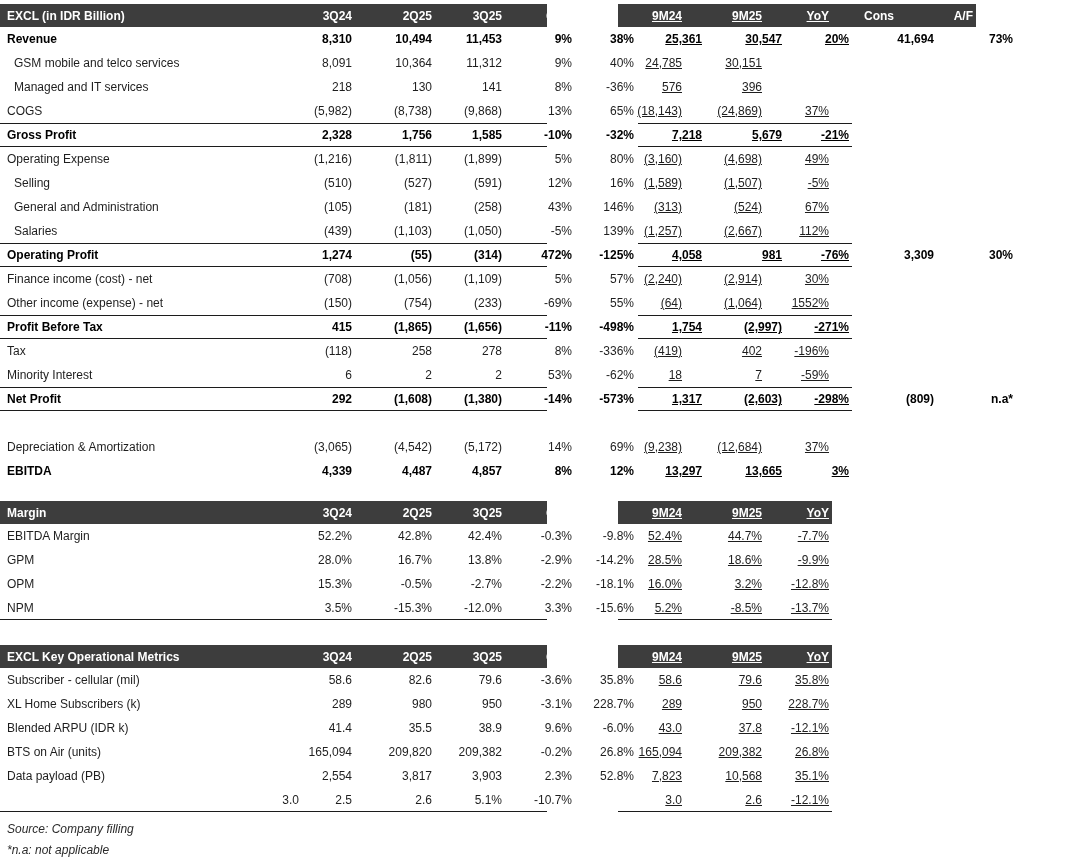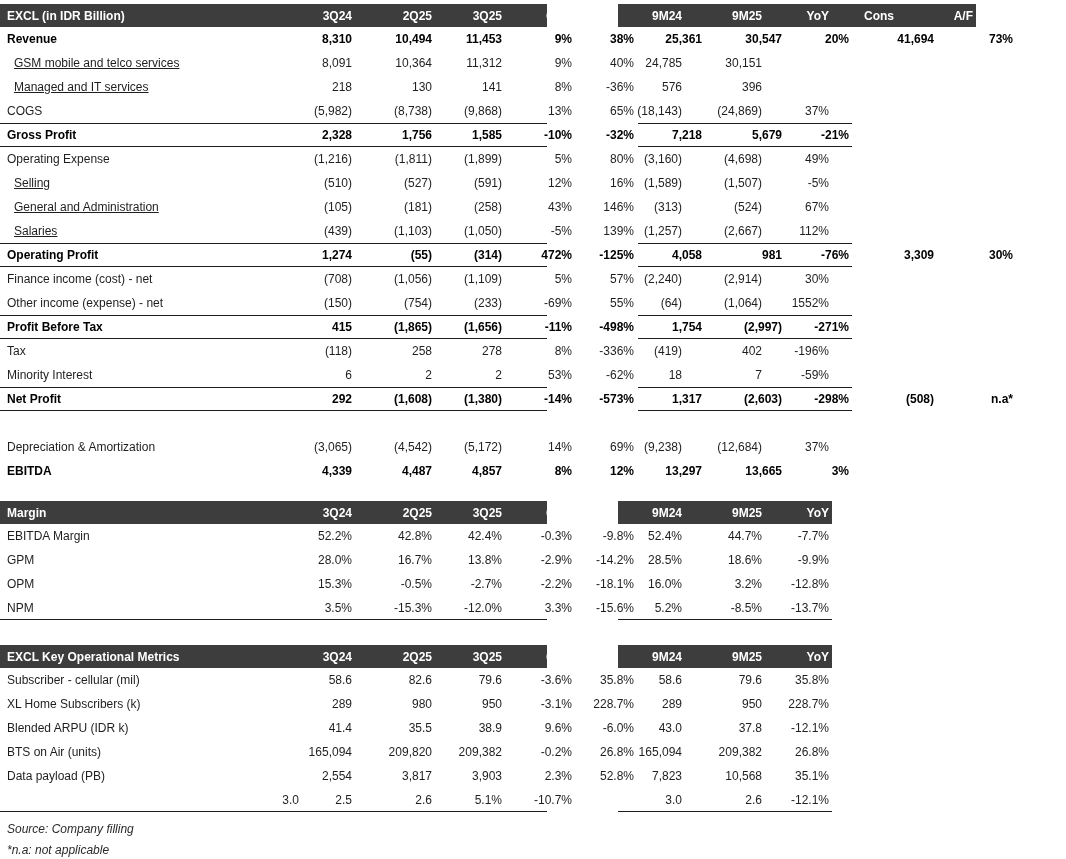--- a/index.html
+++ b/index.html
@@ -9,27 +9,27 @@
     font-size:12px;
     color:var(--text,#1e1e1e);
   }
   .page{width:1066px;padding-top:4px;}
   .tbl{width:1066px;}
   .tbl-margin{margin-top:18px;}
   .tbl-ops{margin-top:25px;}
   .row{display:flex;align-items:stretch;}
   .seg{display:grid;height:24px;align-items:center;box-sizing:border-box;}
   .seg.left{width:547px;grid-template-columns:302px 53px 80px 70px 70px 62px;}
-  .seg.r3{width:214px;margin-left:71px;grid-template-columns:67px 80px 67px;}
+  .seg.r3{width:214px;margin-left:71px;grid-template-columns:67px 80px 67px;text-decoration:underline;}
   .seg.r2{width:144px;grid-template-columns:65px 79px;}
   .row.head .seg{height:23px;}
   .bar{background:var(--bar-bg,#3d3d3d);color:var(--bar-text,#ffffff);font-weight:700;}
   .cell{text-align:right;padding-right:3px;white-space:nowrap;overflow:hidden;}
   .lbl{text-align:left;padding-left:7px;white-space:nowrap;overflow:hidden;}
-  .lbl.indent{padding-left:14px;text-decoration:underline;}
+  .lbl.indent{padding-left:14px;}
   .row.bold{font-weight:700;color:#000;gap:20px;}
   .lt{border-top:1.5px solid var(--rule,#1c1c1c);}
   .lb{border-bottom:1.5px solid var(--rule,#1c1c1c);}
   .spacer{height:24px;}
   .footer{margin-top:7px;padding-left:7px;font-style:italic;color:#2a2a2a;}
   .foot-line{line-height:21px;}
 </style>
 </head>
 <body>
 
@@ -348,21 +348,21 @@
             <span class="cell">(1,380)</span>
             <span class="cell">-14%</span>
             <span class="cell">-573%</span>
           </div>
           <div class="seg r3 lt lb">
             <span class="cell">1,317</span>
             <span class="cell">(2,603)</span>
             <span class="cell">-298%</span>
           </div>
           <div class="seg r2">
-            <span class="cell">(508)</span>
+            <span class="cell">(809)</span>
             <span class="cell">n.a*</span>
           </div>
         </div>
         <div class="spacer"></div>
         <div class="row">
           <div class="seg left">
             <span class="lbl">Depreciation &amp; Amortization</span>
             <span class="cell">(3,065)</span>
             <span class="cell">(4,542)</span>
             <span class="cell">(5,172)</span>

